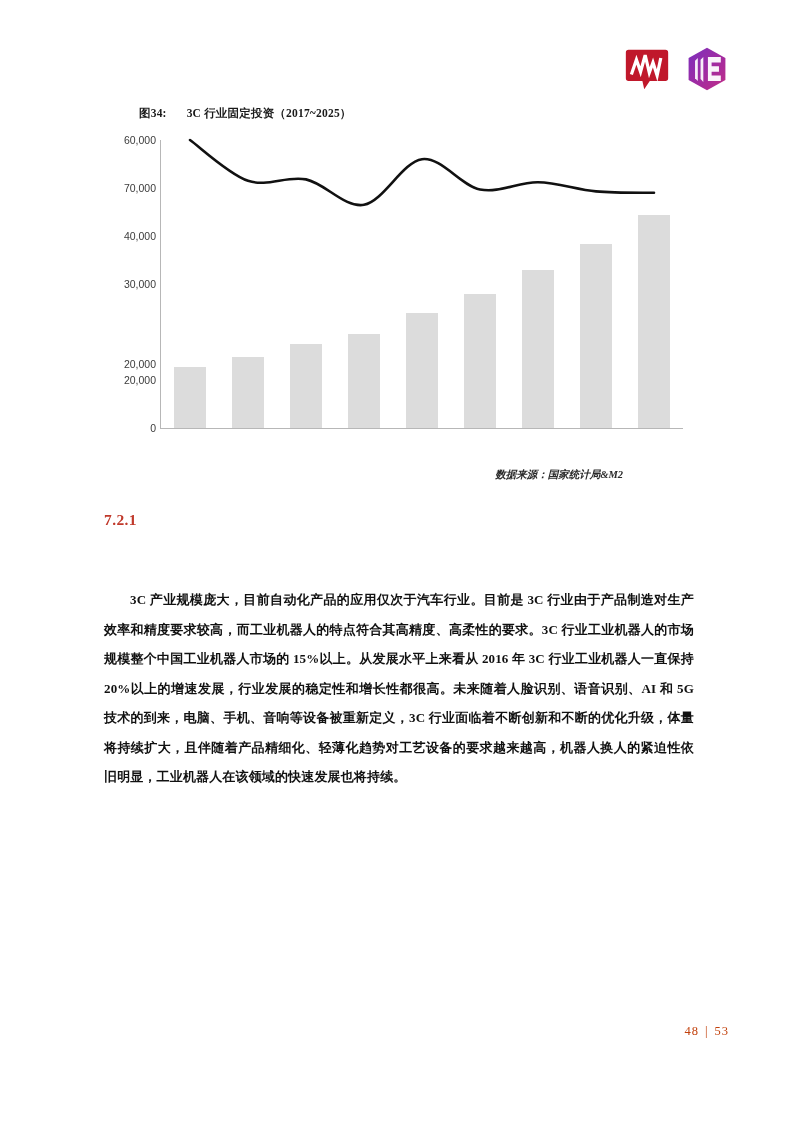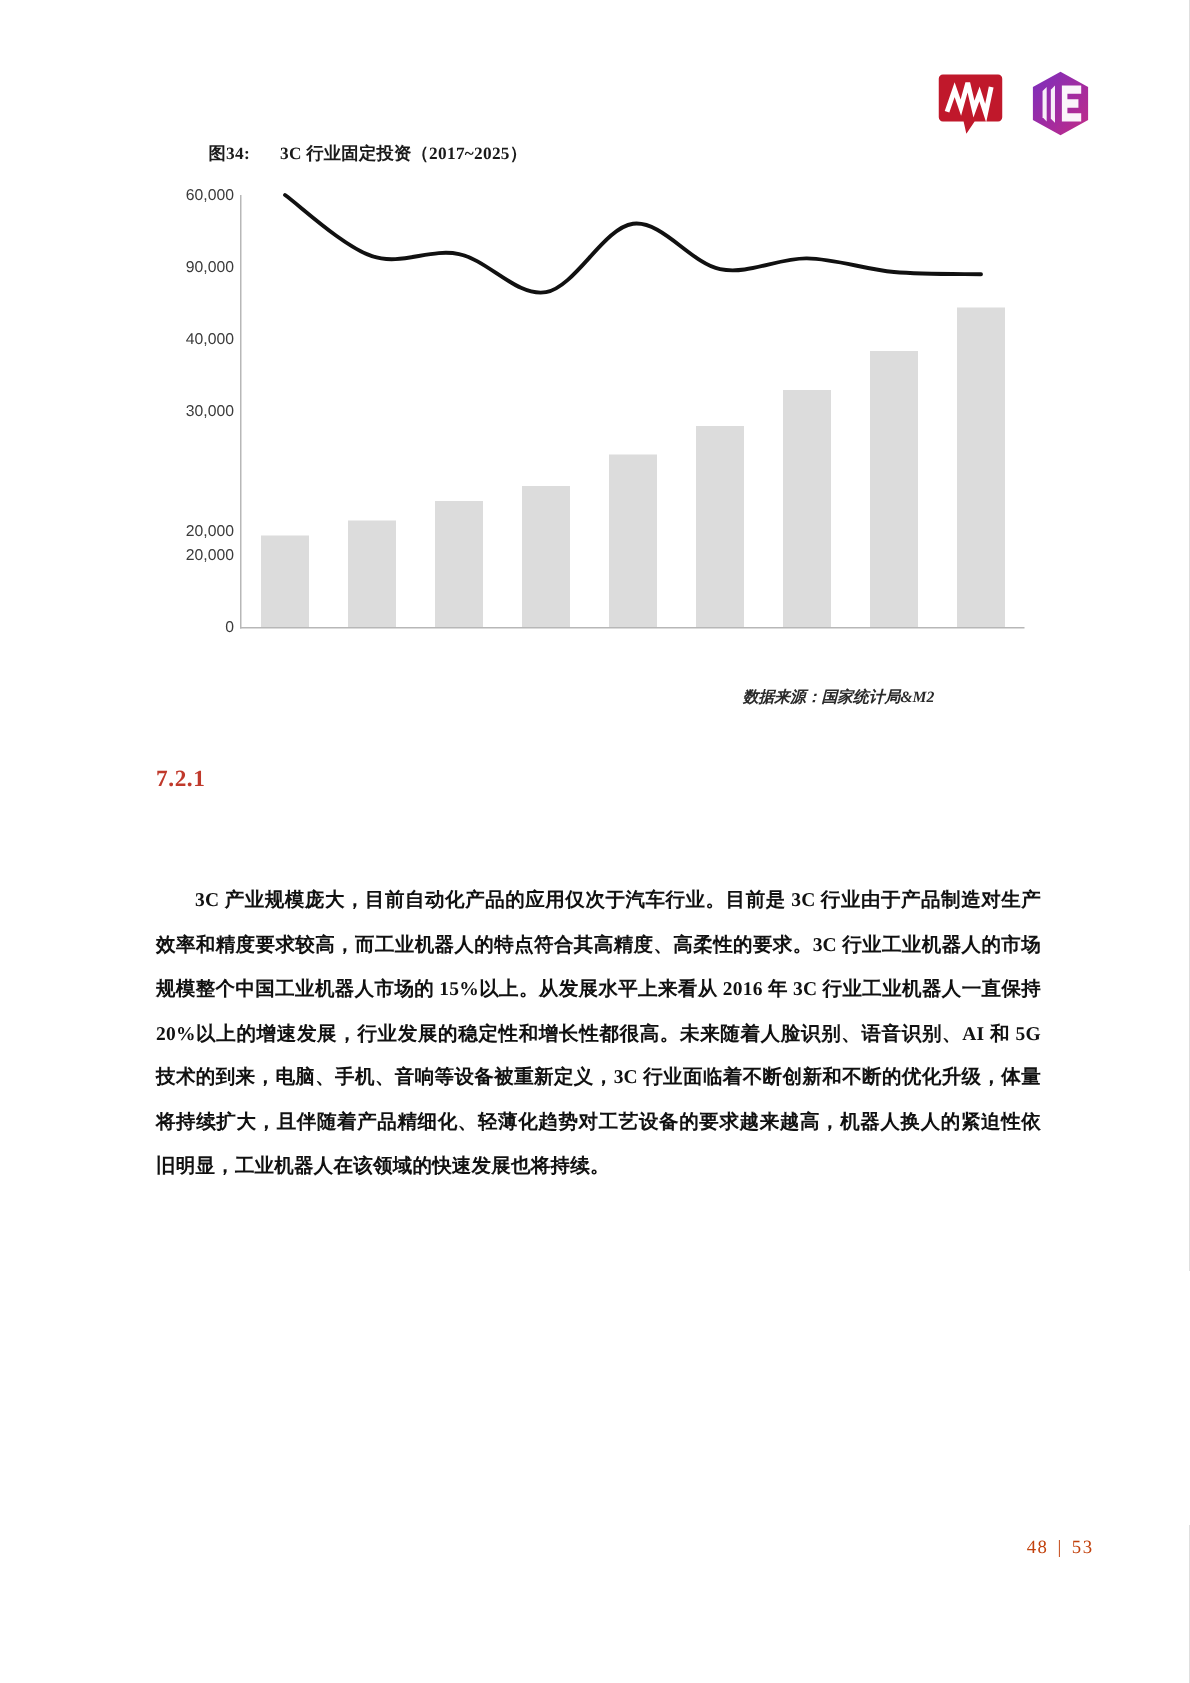--- a/index.html
+++ b/index.html
@@ -28,21 +28,21 @@
     align-items: center;
     gap: 14px;
   }
   .logo-bubble { width: 46px; height: 46px; display: block; }
   .logo-hex { width: 46px; height: 46px; display: block; }
 
   
   .figure-wrap {
     position: absolute;
     left: 0;
-    top: 94px;
+    top: 104px;
     width: 723px;
   }
   .fig-caption {
     font-family: "Liberation Serif", serif;
     font-size: 11.5px;
     font-weight: bold;
     color: #1a1a1a;
     padding-left: 139px;
     letter-spacing: 0.2px;
     line-height: 18px;
@@ -210,21 +210,21 @@
   </div>
 
   <div class="figure-wrap">
     <div class="fig-caption">
       <span class="fig-num">图34:</span><span>3C 行业固定投资（2017~2025）</span>
     </div>
 
     <div class="chart-box">
       <div class="ylabels" id="ylabels">
           <div class="ylabel" style="top: 0px;">60,000</div>
-          <div class="ylabel" style="top: 48px;">90,000</div>
+          <div class="ylabel" style="top: 48px;">70,000</div>
           <div class="ylabel" style="top: 96px;">40,000</div>
           <div class="ylabel" style="top: 144px;">30,000</div>
           <div class="ylabel" style="top: 192px; margin-top: 32px;">20,000</div>
           <div class="ylabel" style="top: 240px;">20,000</div>
           <div class="ylabel" style="top: 288px;">0</div>
         </div>
       <div class="plot">
         <div class="bars" id="bars">
             <div class="barslot">
               <div class="bar" style="height: 61.44px; background: rgb(220, 220, 220);"></div>

